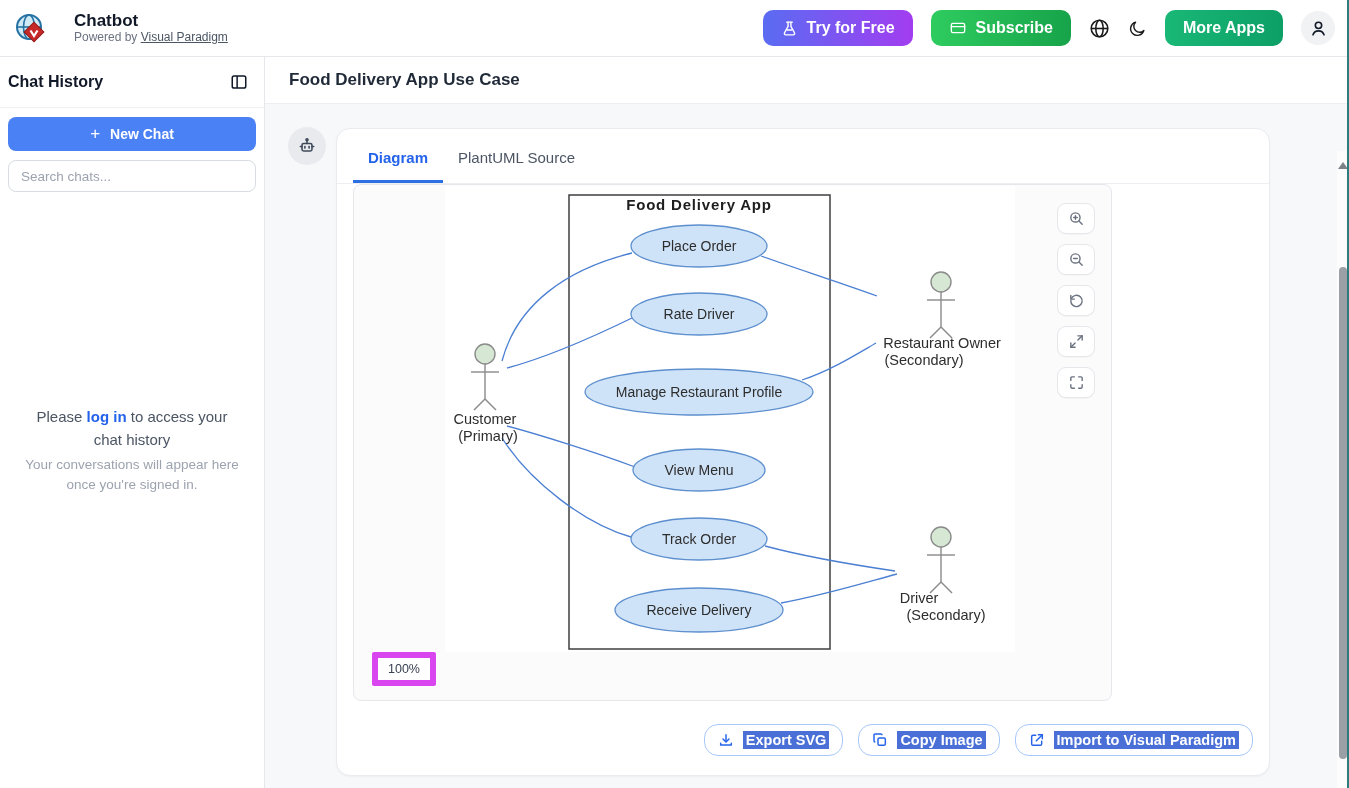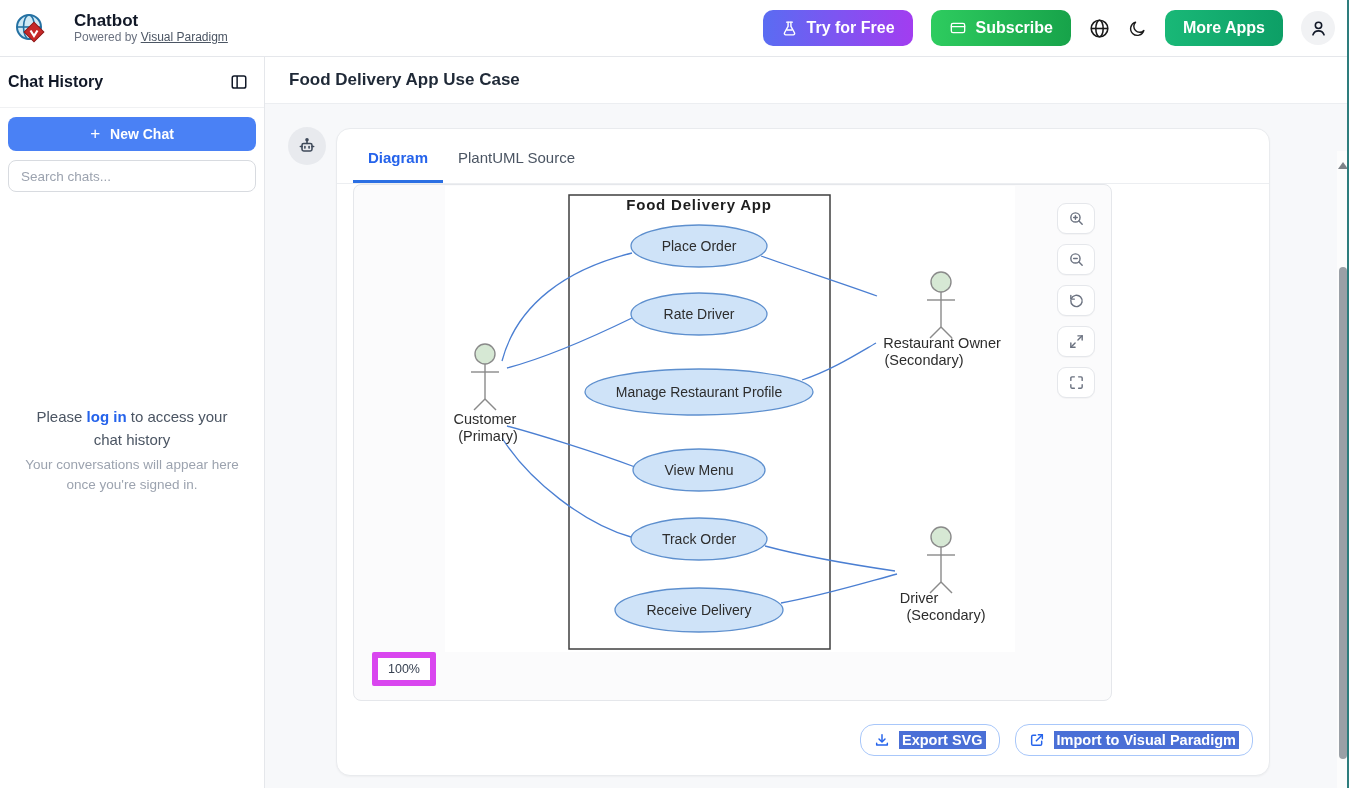--- a/index.html
+++ b/index.html
@@ -339,20 +339,29 @@
                 <svg width="16" height="16" viewBox="0 0 24 24" fill="none" stroke="#2563eb" stroke-width="2.2" stroke-linecap="round" stroke-linejoin="round">
                   <path d="M12 4v10"></path>
                   <path d="M7.5 10.5 12 15l4.5-4.5"></path>
                   <path d="M4 17v2.5h16V17"></path>
                 </svg>
               </span>
             <span class="hl">Export SVG</span>
           </button>
           <button class="action-btn">
             <span>
+                <svg width="16" height="16" viewBox="0 0 24 24" fill="none" stroke="#2563eb" stroke-width="2.2" stroke-linejoin="round">
+                  <rect x="9" y="9" width="11" height="11" rx="2"></rect>
+                  <path d="M5 15H4.5A1.5 1.5 0 0 1 3 13.5v-9A1.5 1.5 0 0 1 4.5 3h9A1.5 1.5 0 0 1 15 4.5V5"></path>
+                </svg>
+              </span>
+            <span class="hl">Copy Image</span>
+          </button>
+          <button class="action-btn">
+            <span>
                 <svg width="16" height="16" viewBox="0 0 24 24" fill="none" stroke="#2563eb" stroke-width="2.2" stroke-linecap="round" stroke-linejoin="round">
                   <path d="M10 5H6a2 2 0 0 0-2 2v11a2 2 0 0 0 2 2h11a2 2 0 0 0 2-2v-4"></path>
                   <path d="M14 4h6v6"></path>
                   <path d="M11 13 20 4"></path>
                 </svg>
               </span>
             <span class="hl">Import to Visual Paradigm</span>
           </button>
         </div>
       </div>

